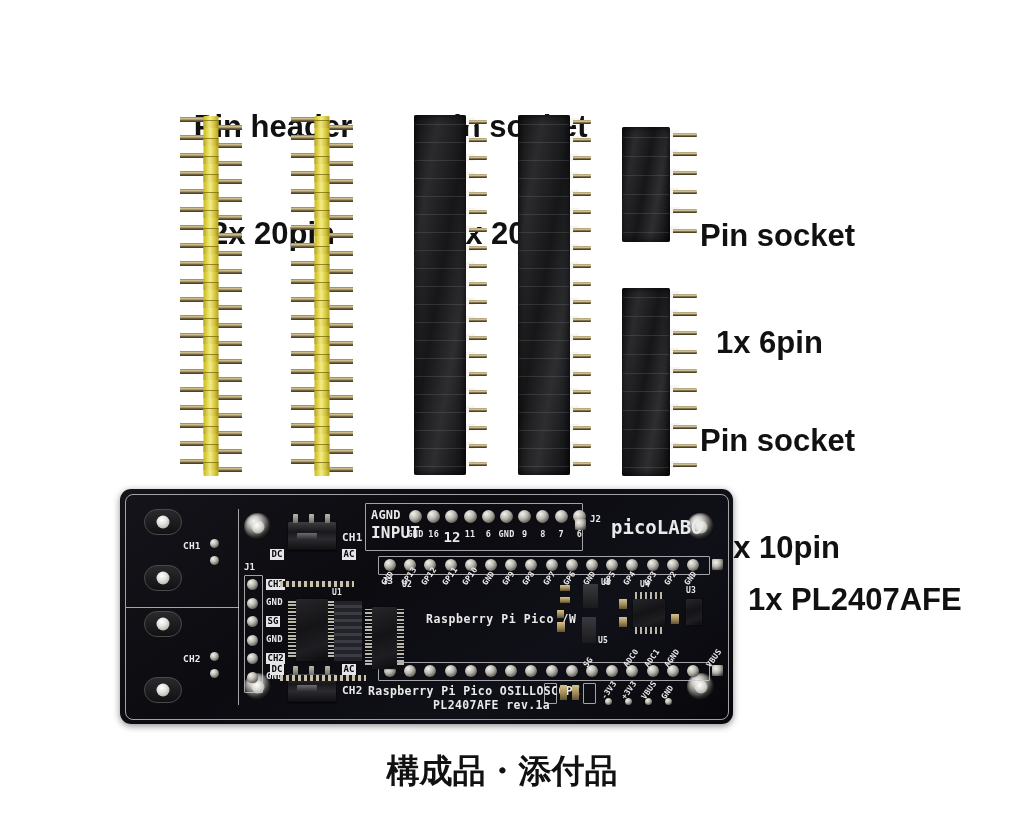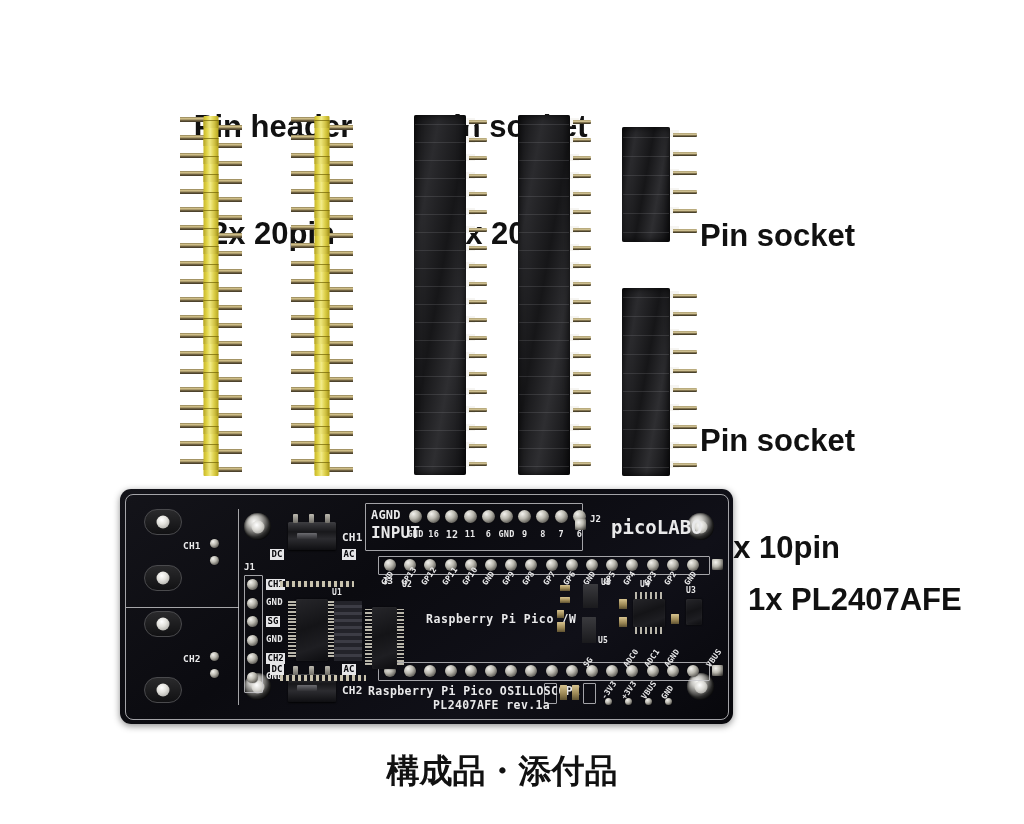--- a/index.html
+++ b/index.html
@@ -221,20 +221,21 @@
   <div>2x 20pin</div>
 </div>
 
 <div class="label center" style="left:405px; top:38px; width:210px; font-size:31px;">
   <div>Pin socket</div>
   <div>2x 20pin</div>
 </div>
 
 <div class="label left" style="left:700px; top:147px; width:300px; font-size:31px;">
   <div>Pin socket</div>
+  <div style="padding-left:16px;">1x 6pin</div>
 </div>
 
 <div class="label left" style="left:700px; top:352px; width:300px; font-size:31px;">
   <div>Pin socket</div>
   <div style="padding-left:16px;">1x 10pin</div>
 </div>
 
 <div class="label left" style="left:748px; top:582px; width:270px; font-size:31px;">1x PL2407AFE</div>
 
 <div class="label center" style="left:312px; top:752px; width:380px; font-size:33px; font-family:'DejaVu Sans', sans-serif;">構成品・添付品</div>
@@ -644,21 +645,21 @@
       <div class="pad" style="left: 361.8px; top: 21px; width: 13px; height: 13px;"></div>
       <div class="pad" style="left: 380px; top: 21px; width: 13px; height: 13px;"></div>
       <div class="pad" style="left: 398.2px; top: 21px; width: 13px; height: 13px;"></div>
       <div class="pad" style="left: 416.4px; top: 21px; width: 13px; height: 13px;"></div>
       <div class="pad" style="left: 434.6px; top: 21px; width: 13px; height: 13px;"></div>
       <div class="pad" style="left: 452.8px; top: 21px; width: 13px; height: 13px;"></div>
     </div>
   <div id="logic-labels">
       <div class="silk" style="left: 287px; top: 41px; font-size: 8.5px; width: 17px; text-align: center;">GND</div>
       <div class="silk" style="left: 305.2px; top: 41px; font-size: 8.5px; width: 17px; text-align: center;">16</div>
-      <div class="silk" style="left: 323.4px; top: 41px; font-size: 10px; width: 17px; text-align: center;">12</div>
+      <div class="silk" style="left: 323.4px; top: 41px; font-size: 14px; width: 17px; text-align: center;">12</div>
       <div class="silk" style="left: 341.6px; top: 41px; font-size: 8.5px; width: 17px; text-align: center;">11</div>
       <div class="silk" style="left: 359.8px; top: 41px; font-size: 8.5px; width: 17px; text-align: center;">6</div>
       <div class="silk" style="left: 378px; top: 41px; font-size: 8.5px; width: 17px; text-align: center;">GND</div>
       <div class="silk" style="left: 396.2px; top: 41px; font-size: 8.5px; width: 17px; text-align: center;">9</div>
       <div class="silk" style="left: 414.4px; top: 41px; font-size: 8.5px; width: 17px; text-align: center;">8</div>
       <div class="silk" style="left: 432.6px; top: 41px; font-size: 8.5px; width: 17px; text-align: center;">7</div>
       <div class="silk" style="left: 450.8px; top: 41px; font-size: 8.5px; width: 17px; text-align: center;">6</div>
     </div>
 
   <div class="pad-sq" style="left:455px; top:30px; width:11px; height:11px;"></div>

